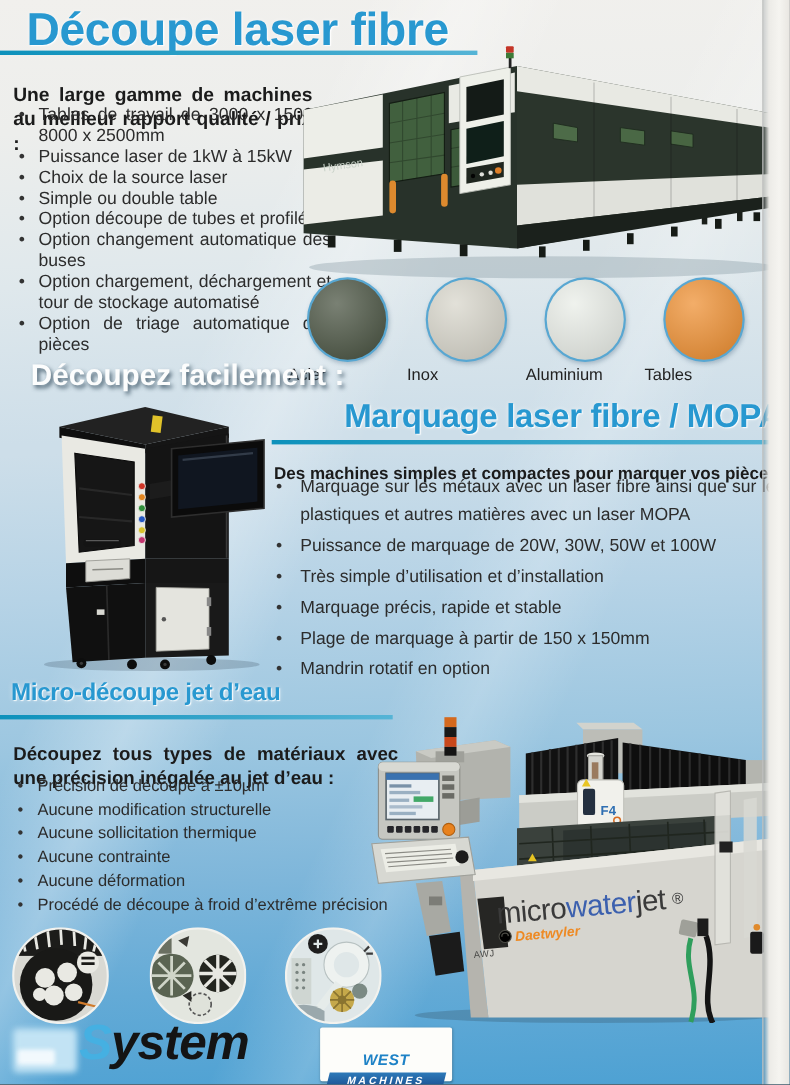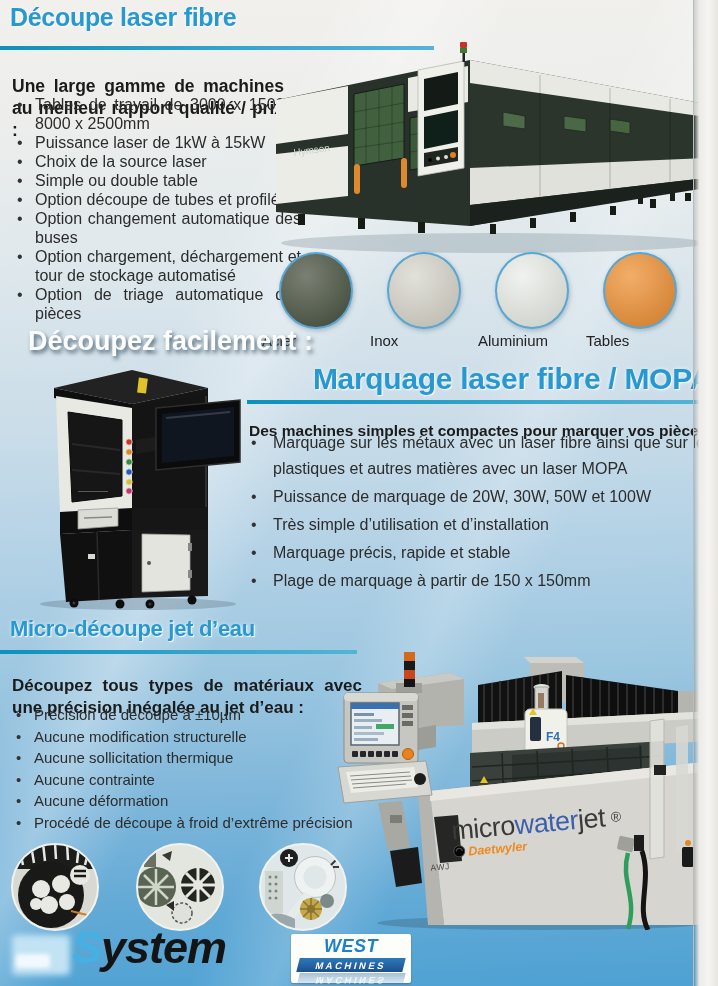--- a/index.html
+++ b/index.html
@@ -12,21 +12,21 @@
   .page::before{content:"";position:absolute;inset:0;pointer-events:none;
     background:
       linear-gradient(115deg,rgba(255,255,255,0) 28%,rgba(255,255,255,.30) 36%,rgba(255,255,255,0) 44%),
       linear-gradient(115deg,rgba(255,255,255,0) 55%,rgba(255,255,255,.20) 62%,rgba(255,255,255,0) 69%);
   }
   .edge-strip{position:absolute;right:0;top:0;width:24px;height:100%;
     background:linear-gradient(to right,rgba(110,120,125,.28) 0,#ecebe7 22%,#f5f4f0 60%,#e8e6e1 100%);
     border-left:1px solid rgba(100,110,115,.35);}
   .title{position:absolute;font-weight:bold;color:#2898d0;letter-spacing:-.3px;
     text-shadow:1px 1px 1px rgba(255,255,255,.9),0 0 5px rgba(255,255,255,.5);white-space:nowrap;}
-  .title1{left:10px;top:3px;font-size:25px;}
+  .title1{left:24px;top:3px;font-size:42px;}
   .title2{left:250px;top:362px;width:461px;text-align:right;font-size:30px;}
   .title3{left:10px;top:616px;font-size:22px;}
   .rule{position:absolute;height:3.5px;background:linear-gradient(to right,#0d91bb,#55b4d6);}
   .rule1{left:0;top:46px;width:434px;}
   .rule2{left:247px;top:400px;width:464px;}
   .rule3{left:0;top:650px;width:357px;}
   .intro{position:absolute;font-weight:bold;color:#1b1b1b;}
   .intro1{left:12px;top:57px;width:272px;font-size:17.5px;line-height:22px;text-align:justify;}
   .intro2{left:249px;top:406px;font-size:15.5px;white-space:nowrap;}
   .intro3{left:12px;top:658px;width:350px;font-size:17px;line-height:21.5px;text-align:justify;}
@@ -56,22 +56,22 @@
   .logo-system{position:absolute;left:10px;top:924px;width:215px;height:60px;}
   .sys-blur{position:absolute;left:2px;top:11px;width:58px;height:40px;background:#c2e3f4;
     filter:blur(3px);border-radius:4px;}
   .sys-blur2{position:absolute;left:6px;top:30px;width:34px;height:14px;background:#f2f9fd;
     filter:blur(2px);border-radius:3px;}
   .sys-text{position:absolute;left:62px;top:-2px;font-size:45px;font-style:italic;font-weight:bold;
     letter-spacing:-1px;white-space:nowrap;}
   .sys-s{color:#45b0e2;} .sys-rest{color:#141414;}
   .logo-west{position:absolute;left:291px;top:934px;width:120px;height:49px;background:#fdfdfa;
     border-radius:2px;box-shadow:0 1px 2px rgba(0,0,0,.25);text-align:center;overflow:visible;}
-  .west-name{display:block;font-size:18px;font-weight:bold;color:#1e82c6;letter-spacing:.5px;
-    line-height:23px;margin-top:1px;font-style:italic;}
+  .west-name{display:block;font-size:14px;font-weight:bold;color:#1e82c6;letter-spacing:.5px;
+    line-height:23px;margin-top:18px;font-style:italic;}
   .west-banner{display:block;margin:0 7px;background:linear-gradient(180deg,#2d7ab9,#1b4f90);
     color:#fff;font-size:9.5px;letter-spacing:2.5px;font-weight:bold;padding:2px 0 1px;
     transform:skewX(-14deg);}
   .west-reflect{display:block;margin:1px 7px 0;background:linear-gradient(0deg,rgba(58,120,175,.45),rgba(120,170,210,.1));
     color:rgba(255,255,255,.75);font-size:9.5px;letter-spacing:2.5px;font-weight:bold;padding:1px 0 2px;
     transform:skewX(-14deg) scaleY(-1);}
 </style>
 </head>
 <body>
 
@@ -223,20 +223,21 @@
 
   <div class="title title2">Marquage laser fibre / MOPA</div>
   <div class="rule rule2"></div>
   <p class="intro intro2">Des machines simples et compactes pour marquer vos pièces :</p>
   <ul class="bullets bullets2">
     <li>Marquage sur les métaux avec un laser fibre ainsi que sur les plastiques et autres matières avec un laser MOPA</li>
     <li>Puissance de marquage de 20W, 30W, 50W et 100W</li>
     <li>Très simple d’utilisation et d’installation</li>
     <li>Marquage précis, rapide et stable</li>
     <li>Plage de marquage à partir de 150 x 150mm</li>
+    <li>Mandrin rotatif en option</li>
   </ul>
 
   <div class="title title3">Micro-découpe jet d’eau</div>
   <div class="rule rule3"></div>
   <p class="intro intro3">Découpez tous types de matériaux avec une précision inégalée au jet d’eau :</p>
   <ul class="bullets bullets3">
     <li>Précision de découpe à ±10µm</li>
     <li>Aucune modification structurelle</li>
     <li>Aucune sollicitation thermique</li>
     <li>Aucune contrainte</li>

